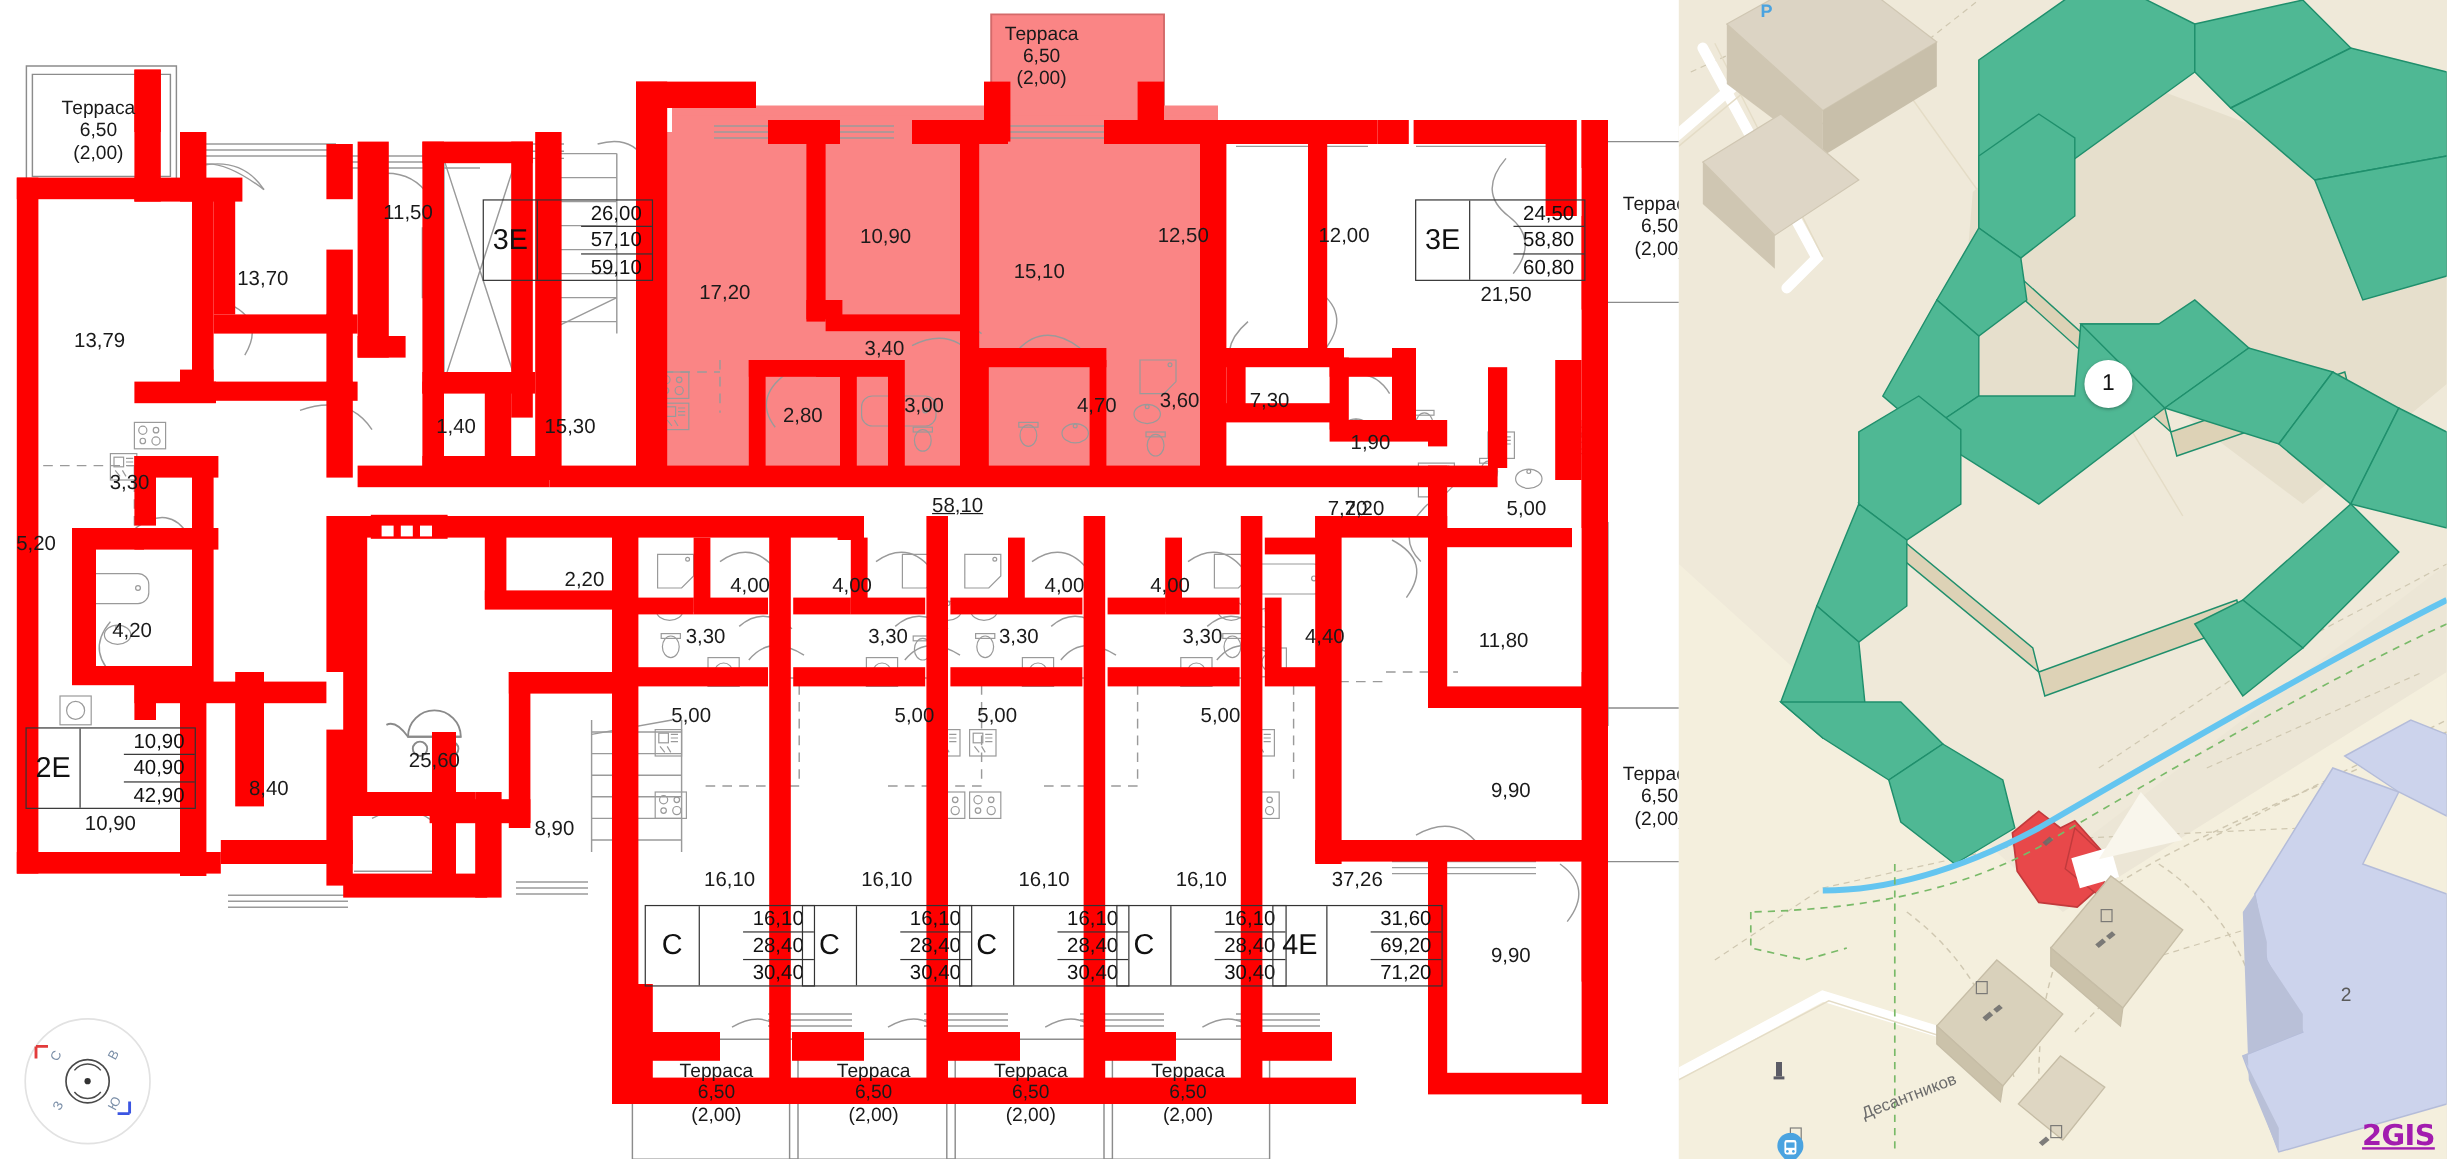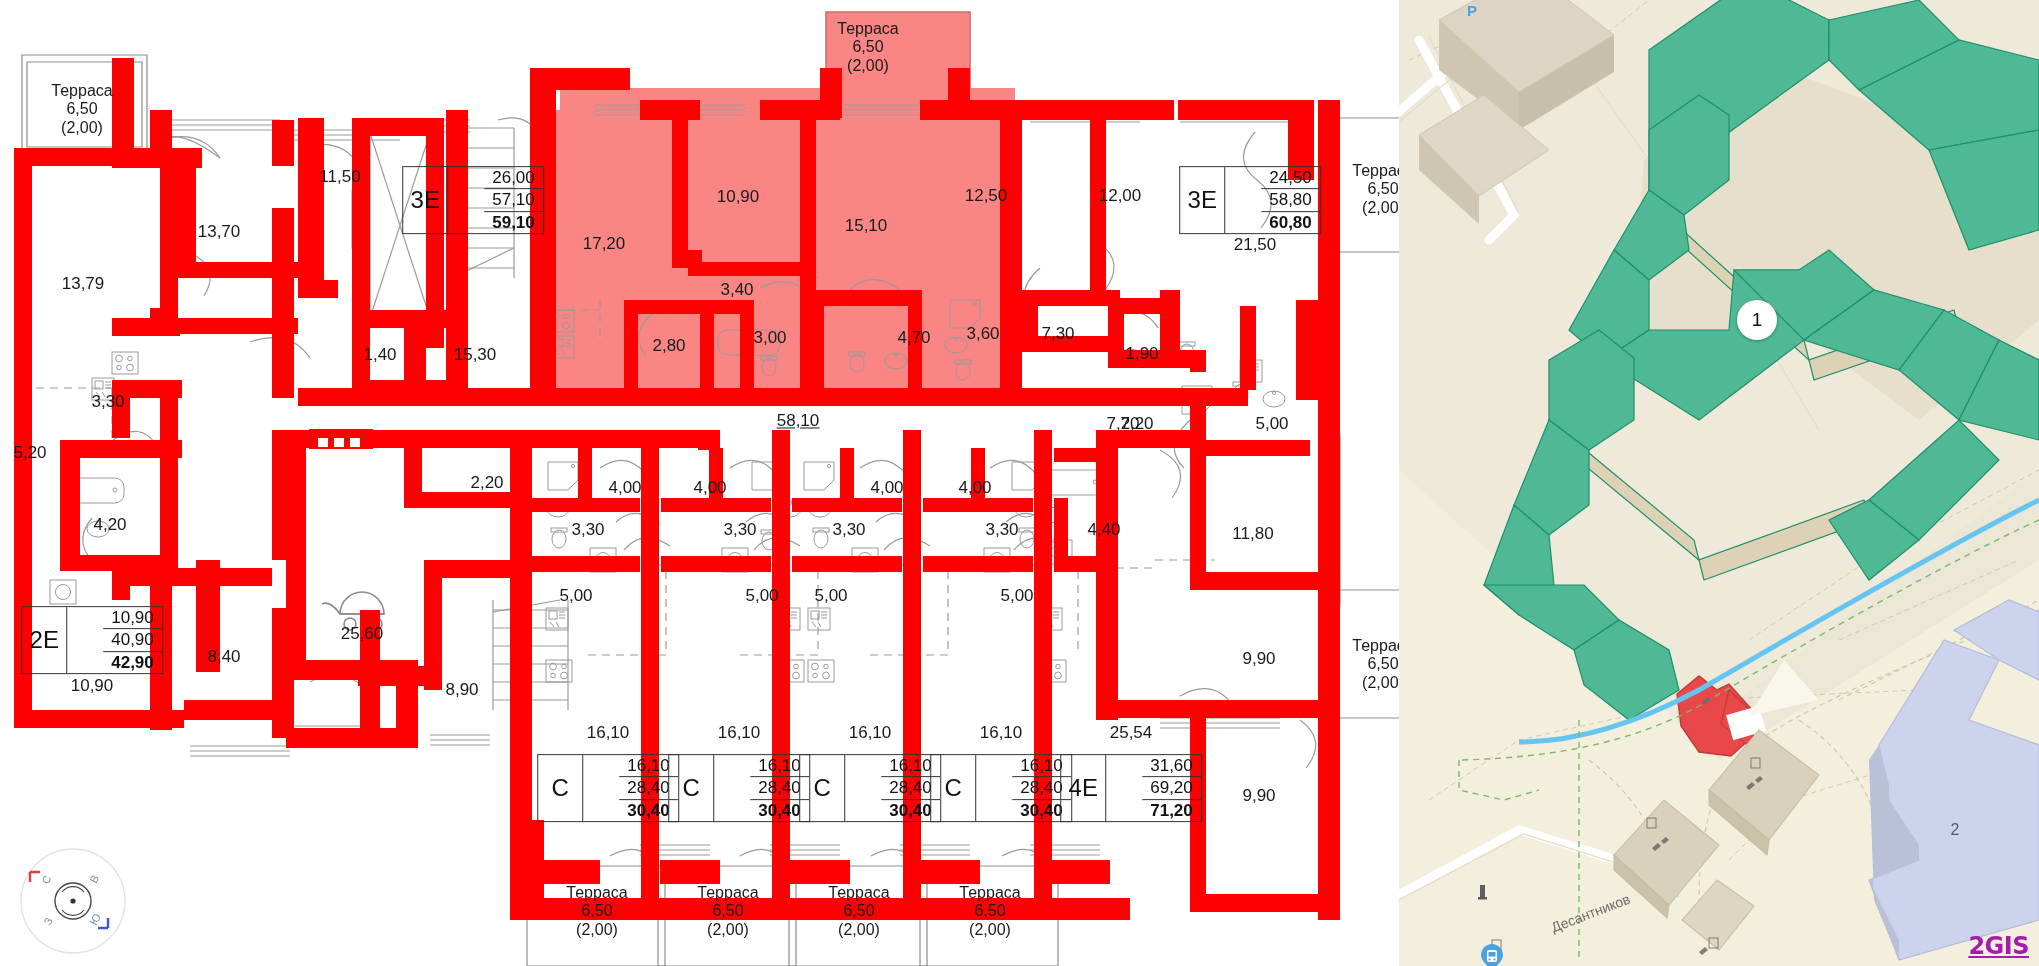--- a/index.html
+++ b/index.html
@@ -15,21 +15,21 @@
   .lbl.terr{font-size:16px;line-height:1.15;}
 
   
   .spec{position:absolute;display:flex;align-items:stretch;border:1.4px solid #333;background:transparent;
         transform:translate(-50%,-50%);}
   .spec .type{display:flex;align-items:center;justify-content:center;padding:0 7px;font-size:24px;color:#111;
         border-right:1.4px solid #333;min-width:30px;}
   .spec .nums{display:flex;flex-direction:column;padding-left:36px;}
   .spec .nums span{display:block;padding:0px 8px;font-size:17px;color:#111;text-align:right;
         border-bottom:1.4px solid #333;line-height:1.25;}
-  .spec .nums span:last-child{border-bottom:none;font-weight:bold;}
+  .spec .nums span:last-child{border-bottom:none;}
 
   
   #compass{position:absolute;left:12px;top:842px;width:122px;height:118px;}
 
   
   #map-pane{position:absolute;left:1399px;top:0;width:640px;height:966px;overflow:hidden;background:#eee8d8;}
   #map-svg{position:absolute;left:0;top:0;}
   .mstreet{position:absolute;font-size:14px;color:#6b6b6b;white-space:nowrap;pointer-events:none;}
   .mnum{position:absolute;font-size:16px;color:#5a5a5a;transform:translate(-50%,-50%);pointer-events:none;}
   #marker1{position:absolute;width:40px;height:40px;border-radius:50%;background:#fff;box-shadow:0 1px 3px rgba(0,0,0,.35);
@@ -444,21 +444,21 @@
         <div class="lbl" style="left: 866px; top: 226px;">15,10</div>
         <div class="lbl" style="left: 737px; top: 290px;">3,40</div>
         <div class="lbl" style="left: 669px; top: 346px;">2,80</div>
         <div class="lbl" style="left: 770px; top: 338px;">3,00</div>
         <div class="lbl" style="left: 866px; top: 338px; margin-left: 48px;">4,70</div>
         <div class="lbl" style="left: 798px; top: 421px; text-decoration: underline;">58,10</div>
         <div class="lbl" style="left: 983px; top: 334px;">3,60</div>
         <div class="lbl" style="left: 1058px; top: 334px;">7,30</div>
         <div class="lbl" style="left: 986px; top: 196px;">12,50</div>
         <div class="lbl" style="left: 1120px; top: 196px;">12,00</div>
-        <div class="lbl" style="left: 1142px; top: 354px;">1,90</div>
+        <div class="lbl" style="left: 1142px; top: 369px;">1,90</div>
         <div class="lbl" style="left: 1137px; top: 424px;">7,20</div>
         <div class="lbl" style="left: 1272px; top: 424px;">5,00</div>
         <div class="lbl" style="left: 1253px; top: 534px;">11,80</div>
         <div class="lbl" style="left: 1255px; top: 245px; text-align: right;">21,50</div>
         <div class="lbl" style="left: 1259px; top: 659px;">9,90</div>
         <div class="lbl" style="left: 1259px; top: 796px;">9,90</div>
         <div class="lbl" style="left: 625px; top: 488px;">4,00</div>
         <div class="lbl" style="left: 710px; top: 488px;">4,00</div>
         <div class="lbl" style="left: 887px; top: 488px;">4,00</div>
         <div class="lbl" style="left: 975px; top: 488px;">4,00</div>
@@ -468,21 +468,21 @@
         <div class="lbl" style="left: 1002px; top: 530px;">3,30</div>
         <div class="lbl" style="left: 1104px; top: 530px;">4,40</div>
         <div class="lbl" style="left: 576px; top: 596px;">5,00</div>
         <div class="lbl" style="left: 762px; top: 596px;">5,00</div>
         <div class="lbl" style="left: 831px; top: 596px;">5,00</div>
         <div class="lbl" style="left: 1017px; top: 596px;">5,00</div>
         <div class="lbl" style="left: 608px; top: 733px;">16,10</div>
         <div class="lbl" style="left: 739px; top: 733px;">16,10</div>
         <div class="lbl" style="left: 870px; top: 733px;">16,10</div>
         <div class="lbl" style="left: 1001px; top: 733px;">16,10</div>
-        <div class="lbl" style="left: 1131px; top: 733px;">25,54</div>
+        <div class="lbl" style="left: 1131px; top: 733px;">37,26</div>
         <div class="lbl" style="left: 1123px; top: 424px;">7,20</div>
       </div>
     <div id="terrace-labels">
         <div class="lbl terr" style="left: 82px; top: 110px;">Терраса
 6,50
 (2,00)</div>
         <div class="lbl terr" style="left: 868px; top: 48px;">Терраса
 6,50
 (2,00)</div>
         <div class="lbl terr" style="left: 1383px; top: 190px;">Терраса

